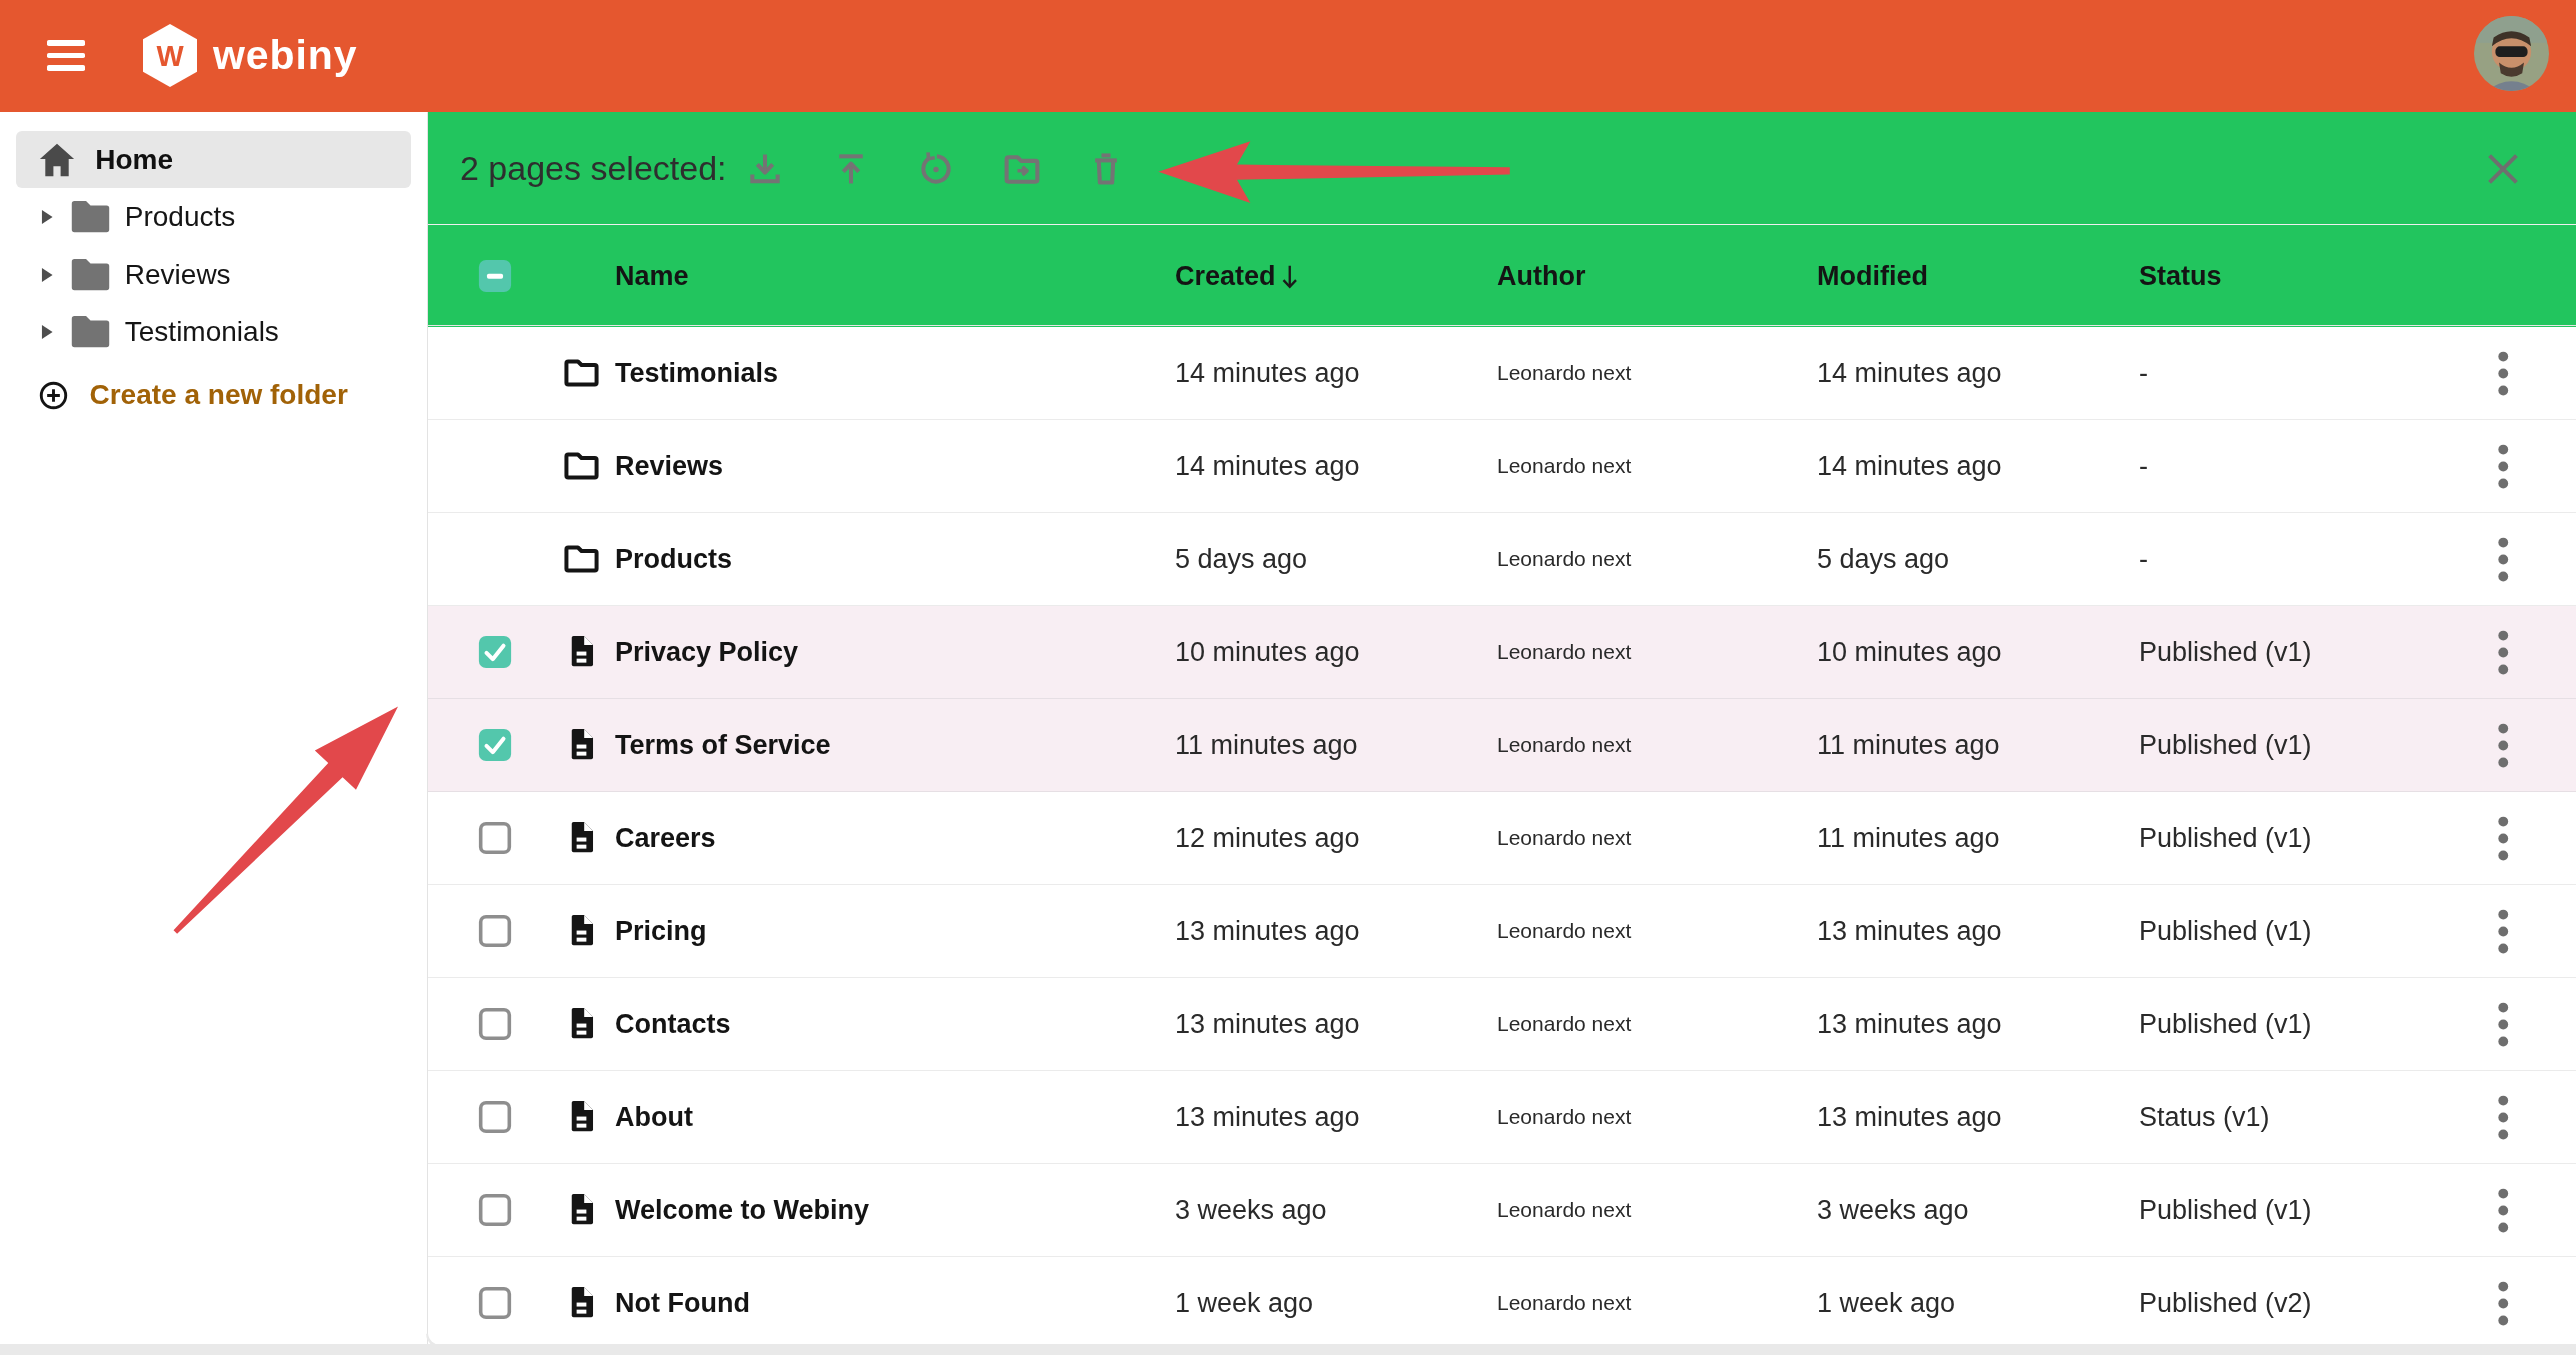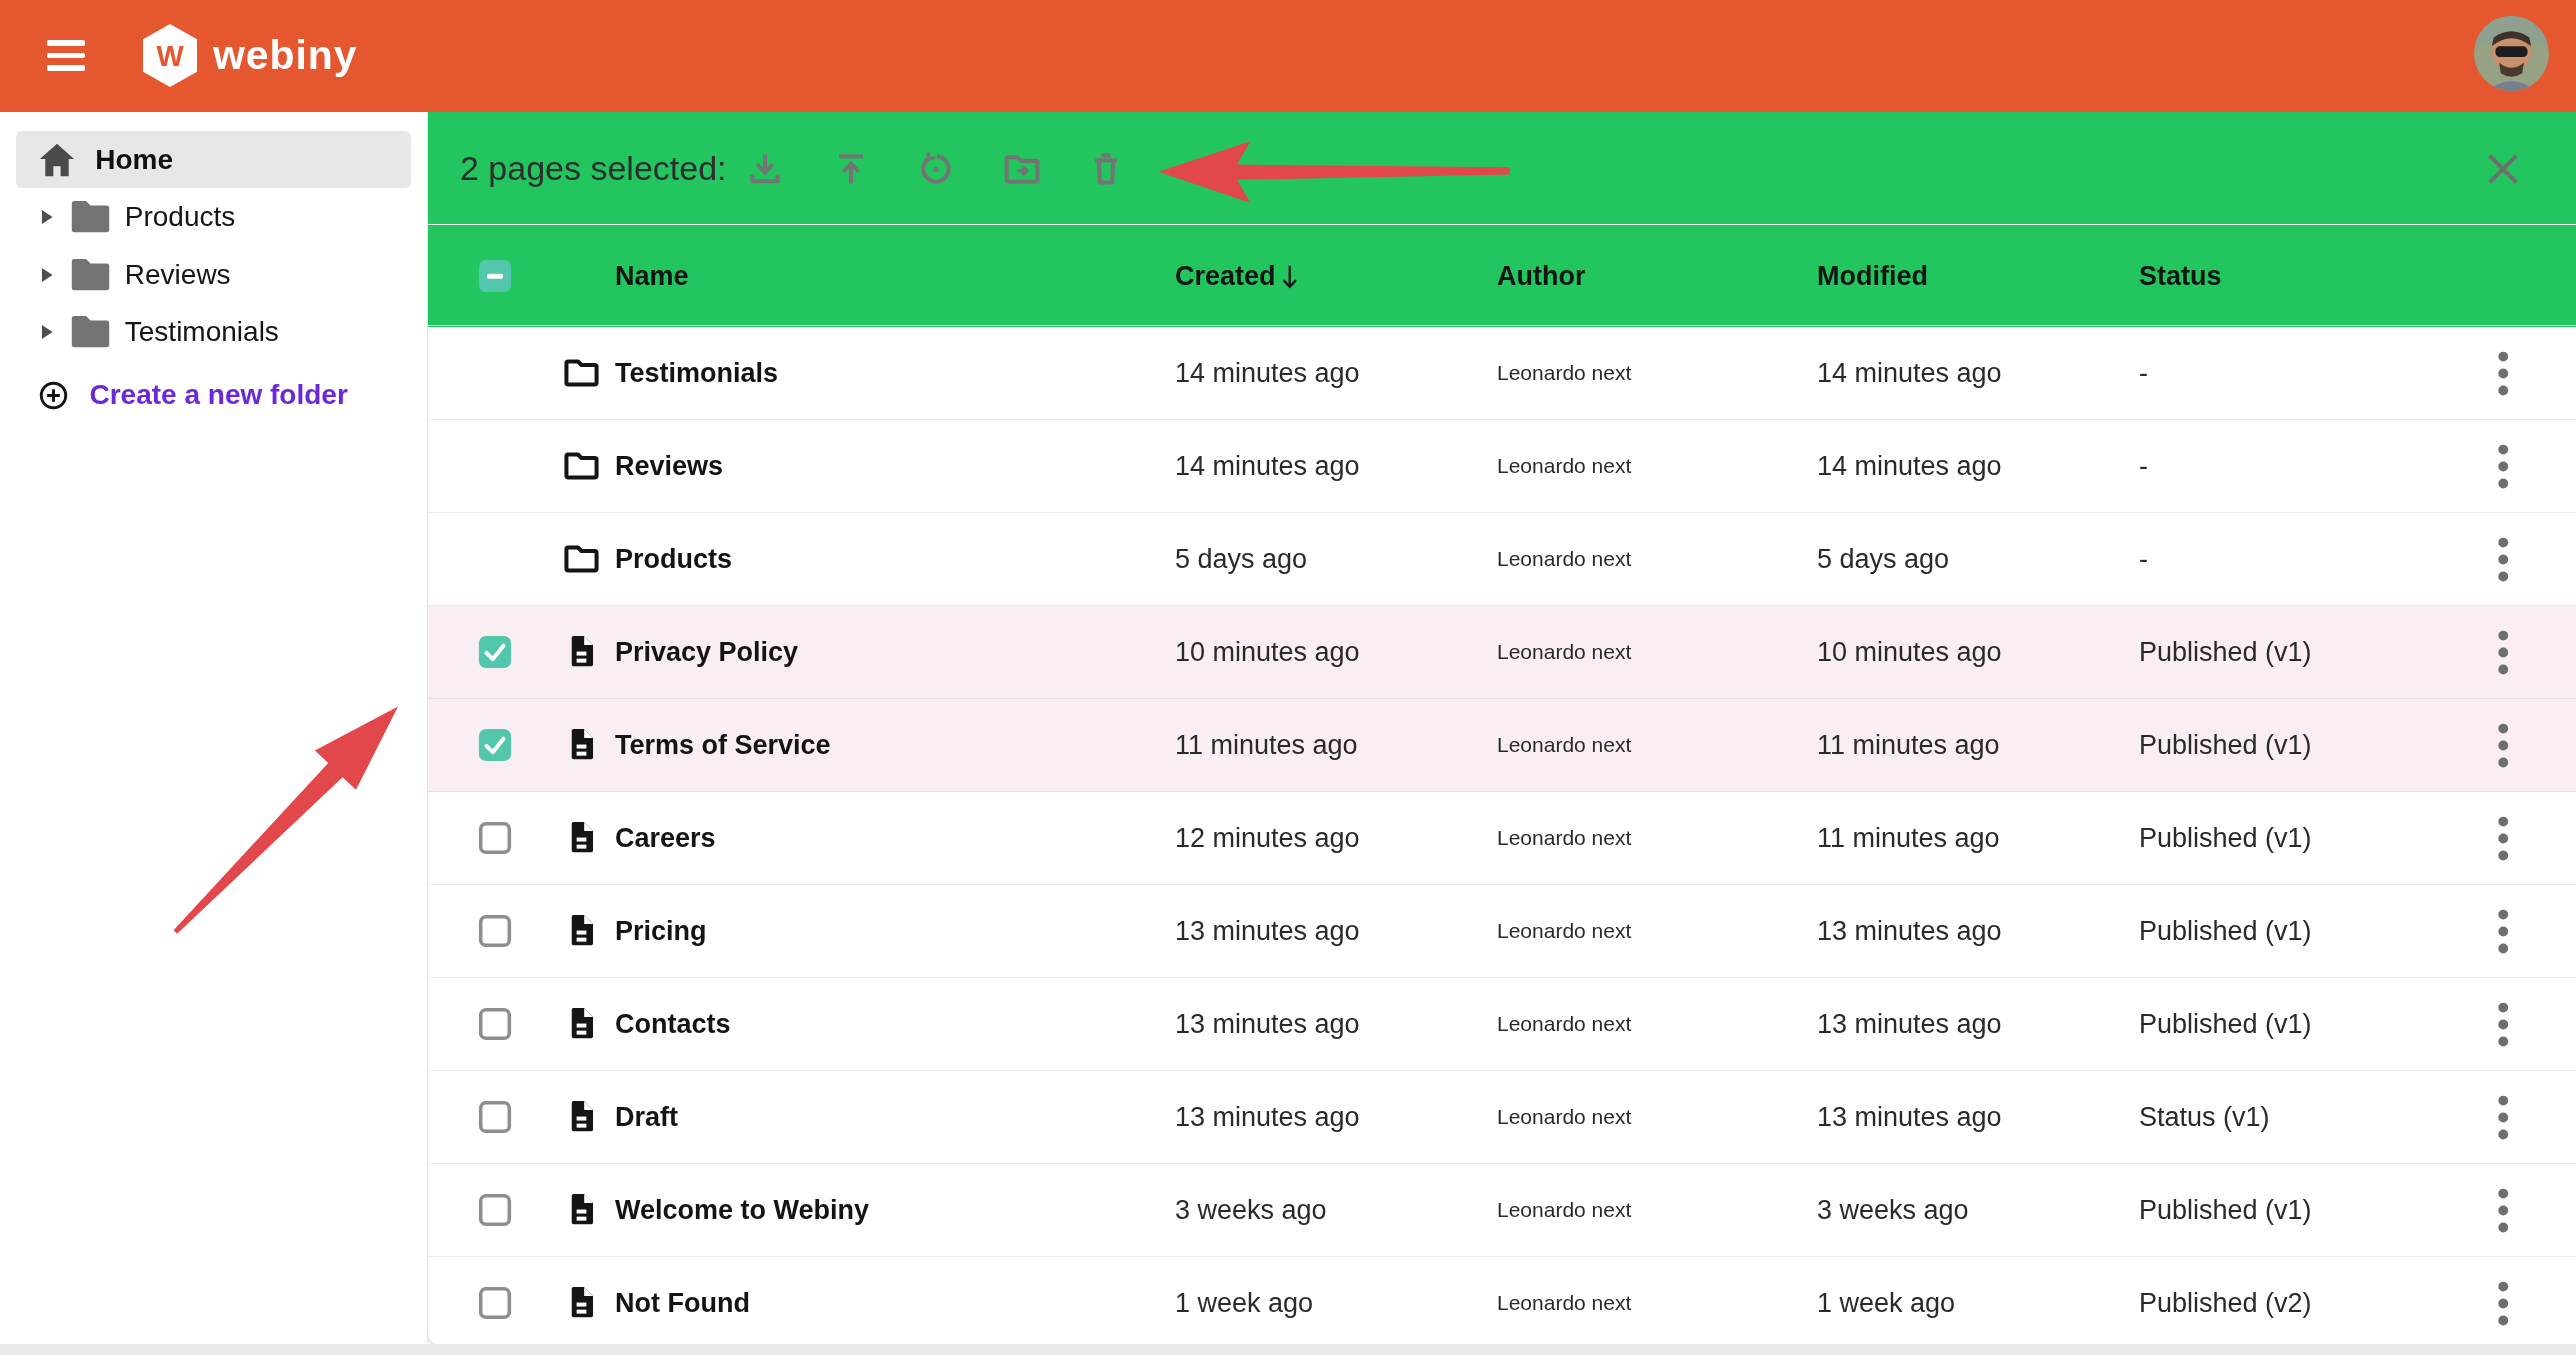--- a/index.html
+++ b/index.html
@@ -21,21 +21,21 @@
   
   #sidebar{position:absolute;left:0;top:112px;width:428px;height:1233px;background:#fff;border-right:1.8px solid #E3E3E3;}
   #home-item{position:absolute;left:16px;top:19px;width:395px;height:57px;background:var(--sel-gray);display:flex;align-items:center;cursor:pointer;border-radius:6px;}
   #home-item svg{margin-left:21.5px;}
   #home-item .lbl{margin-left:19.7px;font-size:28px;font-weight:700;color:#111;}
   .tree-item{position:absolute;left:0;width:411px;height:54px;display:flex;align-items:center;cursor:pointer;}
   .tree-item .caret{margin-left:41px;width:12.5px;height:16px;}
   .tree-item .foldico{margin-left:16px;}
   .tree-item .lbl{margin-left:14.3px;font-size:28px;color:#151515;}
   #create-folder{position:absolute;left:39px;top:258px;height:50px;display:flex;align-items:center;cursor:pointer;}
-  #create-folder .lbl{margin-left:21.5px;font-size:28px;font-weight:700;color:#6d28d9;}
+  #create-folder .lbl{margin-left:21.5px;font-size:28px;font-weight:700;color:#a16207;}
 
   
   #content{position:absolute;left:428px;top:112px;width:2148px;height:1233px;background:#22c55e;}
 
   #toolbar{position:absolute;left:0;top:0;width:2148px;height:113px;border-bottom:1.8px solid #EFEFEF;}
   #selected-text{position:absolute;left:32px;top:0;height:113px;display:flex;align-items:center;font-size:34px;color:#2E2E2E;}
   .tool-btn{position:absolute;top:29.5px;width:54px;height:54px;display:flex;align-items:center;justify-content:center;cursor:pointer;}
   #close-btn{position:absolute;left:2048px;top:29.5px;width:54px;height:54px;display:flex;align-items:center;justify-content:center;cursor:pointer;}
 
   #thead{position:absolute;left:0;top:114px;width:2148px;height:100px;border-bottom:1.8px solid #E6E6E6;}
@@ -374,21 +374,21 @@
       <div class="row">
     <span class="cell cb"><svg width="34" height="34" viewBox="0 0 38 38">
   <rect x="3" y="3" width="32" height="32" rx="6" fill="#fff" stroke="#8E8E8E" stroke-width="4"></rect>
           </svg></span>
     <span class="cell icon"><svg width="39" height="39" viewBox="0 0 44 44">
   <path d="M11 6 a2 2 0 0 1 2-2 h12 l10 10 v22 a2 2 0 0 1 -2 2 H13 a2 2 0 0 1 -2-2 Z" fill="#151515"></path>
   <path d="M25 4 l10 10 h-10 z" fill="#ffffff"></path>
   <rect x="16.5" y="21.5" width="11" height="4.5" fill="#ffffff"></rect>
   <rect x="16.5" y="29.5" width="11" height="4.5" fill="#ffffff"></rect>
           </svg></span>
-    <span class="cell name">Draft</span>
+    <span class="cell name">About</span>
     <span class="cell created">13 minutes ago</span>
     <span class="cell author">Leonardo next</span>
     <span class="cell modified">13 minutes ago</span>
     <span class="cell status">Status (v1)</span>
     <span class="cell kebab">
       <svg width="12.5" height="47" viewBox="0 0 14 52">
         <circle cx="7" cy="7" r="5.5" fill="#6E6E6E"></circle>
         <circle cx="7" cy="26" r="5.5" fill="#6E6E6E"></circle>
         <circle cx="7" cy="45" r="5.5" fill="#6E6E6E"></circle>
       </svg>

